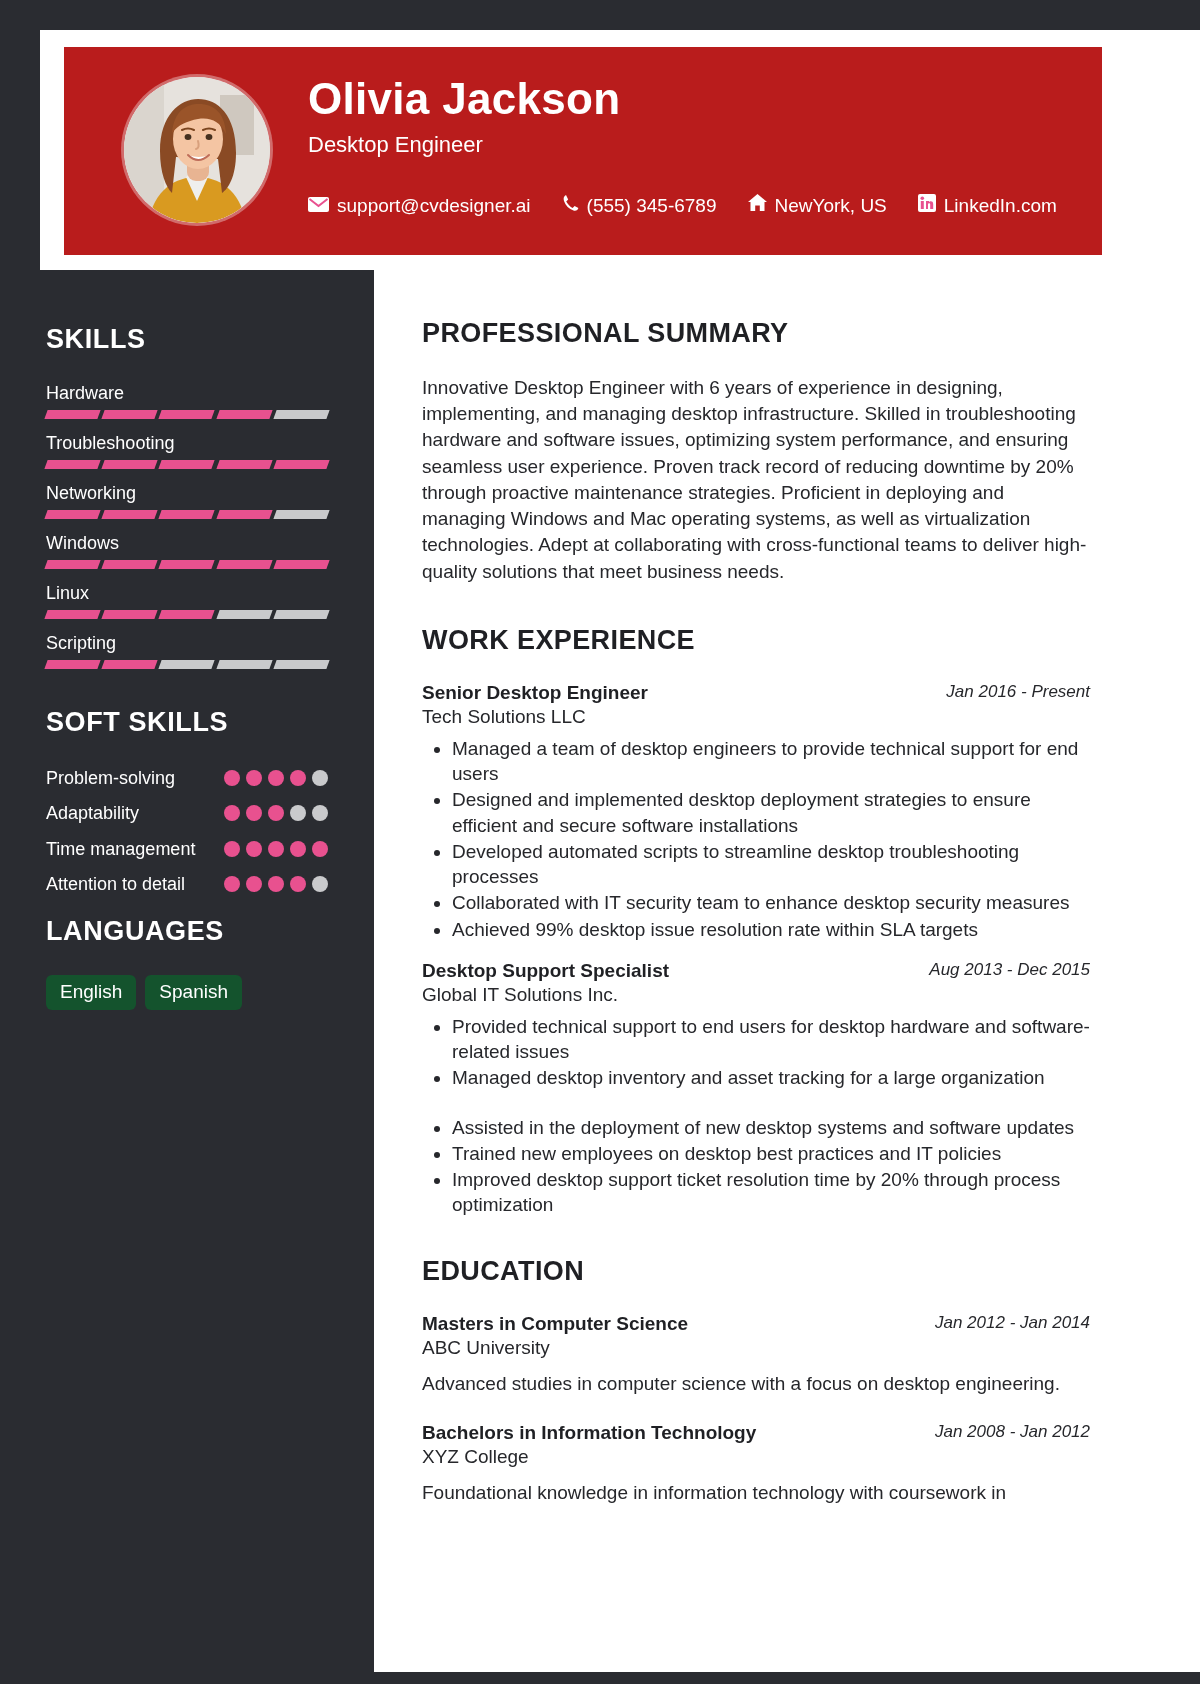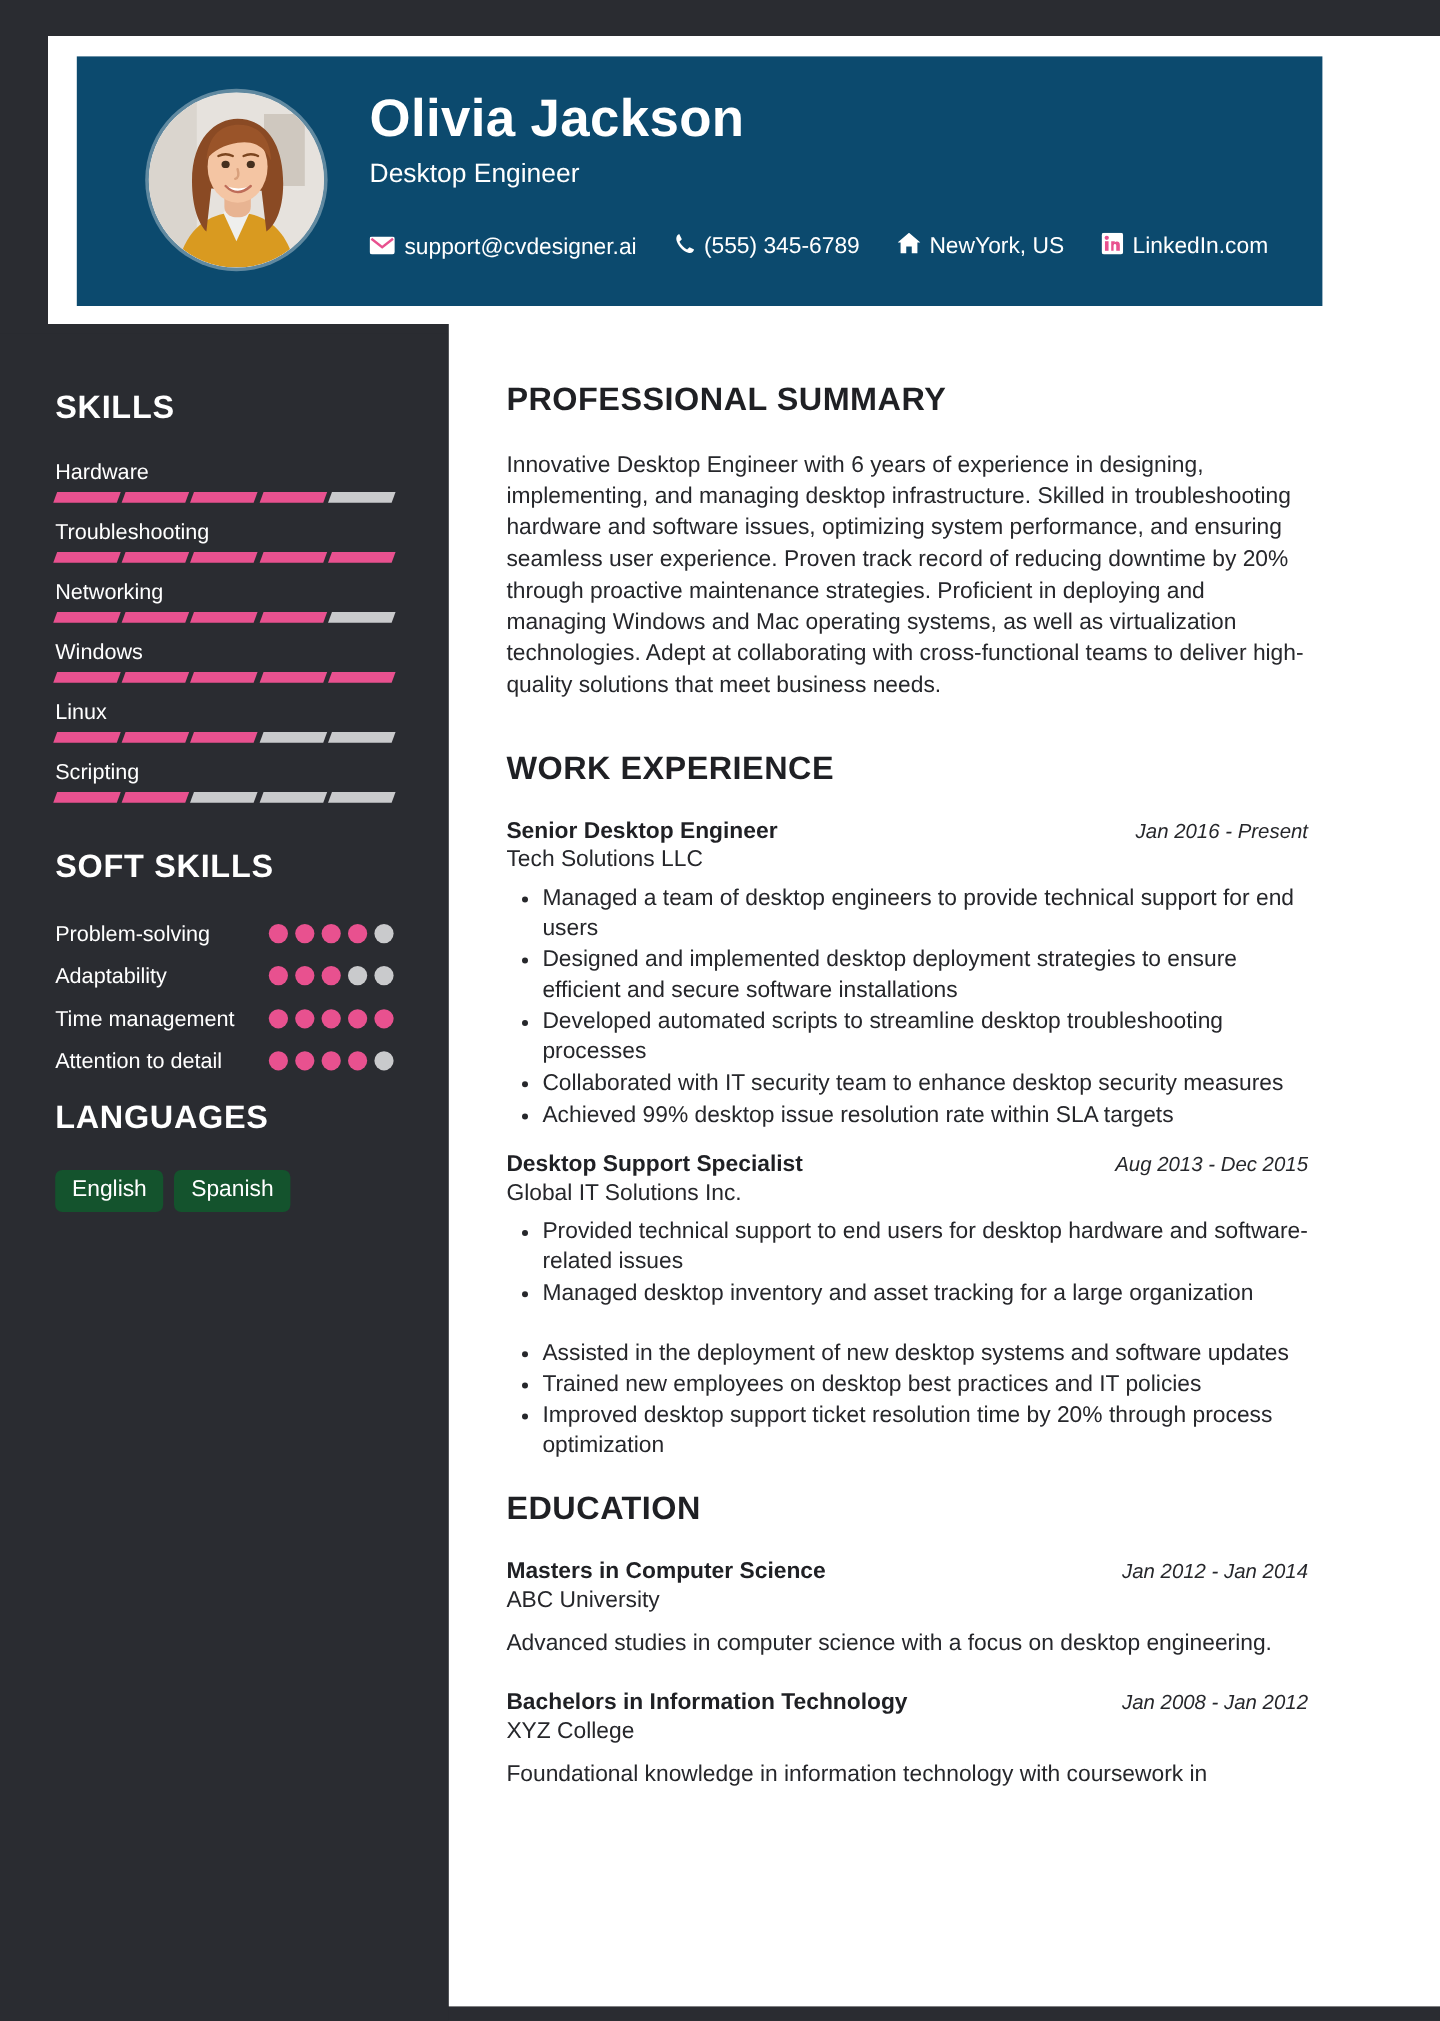--- a/index.html
+++ b/index.html
@@ -25,21 +25,21 @@
     left: 40px;
     top: 30px;
     width: 1160px;
     height: 240px;
     background: #ffffff;
     padding: 17px 0 0 24px;
   }
   .header-band {
     width: 1038px;
     height: 208px;
-    background: #0c4a6e;
+    background: #b91c1c;
     display: flex;
     align-items: flex-start;
     padding-left: 60px;
     padding-top: 20px;
   }
 
   .avatar {
     width: 146px;
     height: 146px;
     border-radius: 50%;
@@ -164,26 +164,26 @@
     color: #1f2024;
     letter-spacing: .4px;
     margin-bottom: 26px;
   }
   .summary {
     font-size: 19px;
     line-height: 1.38;
     color: #26272b;
   }
   .section { margin-top: 40px; }
-  .section.tight { margin-top: 24px; }
+  .section.tight { margin-top: 38px; }
 
   .entry { margin-bottom: 6px; }
   .entry-head {
     display: flex;
-    align-items: center;
+    align-items: flex-start;
     justify-content: space-between;
     gap: 16px;
   }
   .entry-title {
     font-size: 19px;
     font-weight: bold;
     color: #1f2024;
   }
   .entry-date {
     font-size: 17px;

